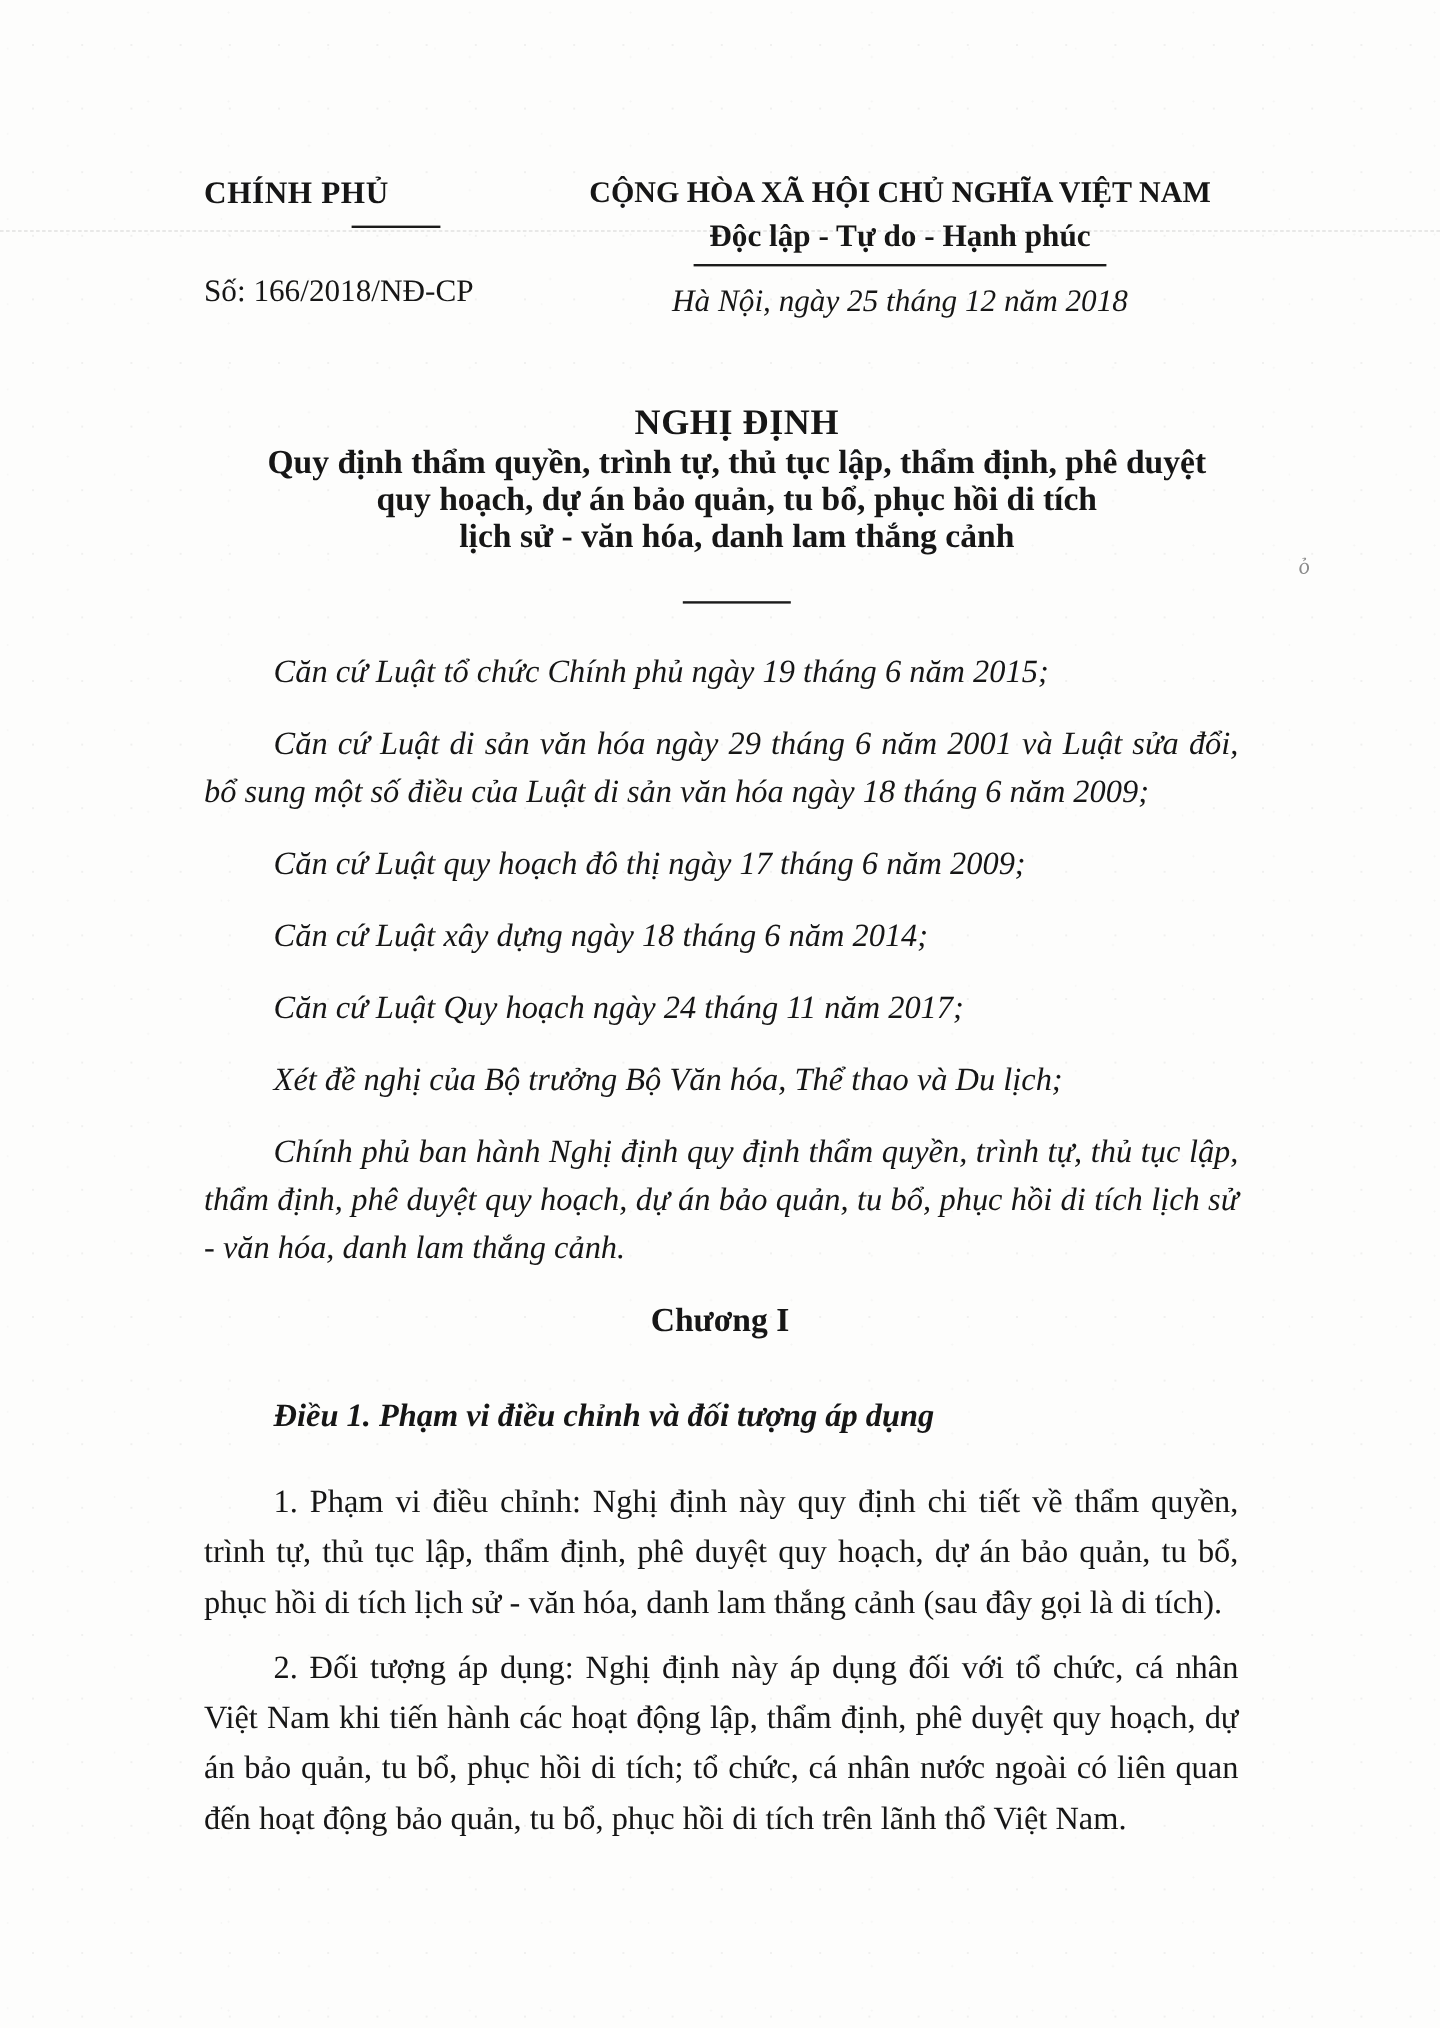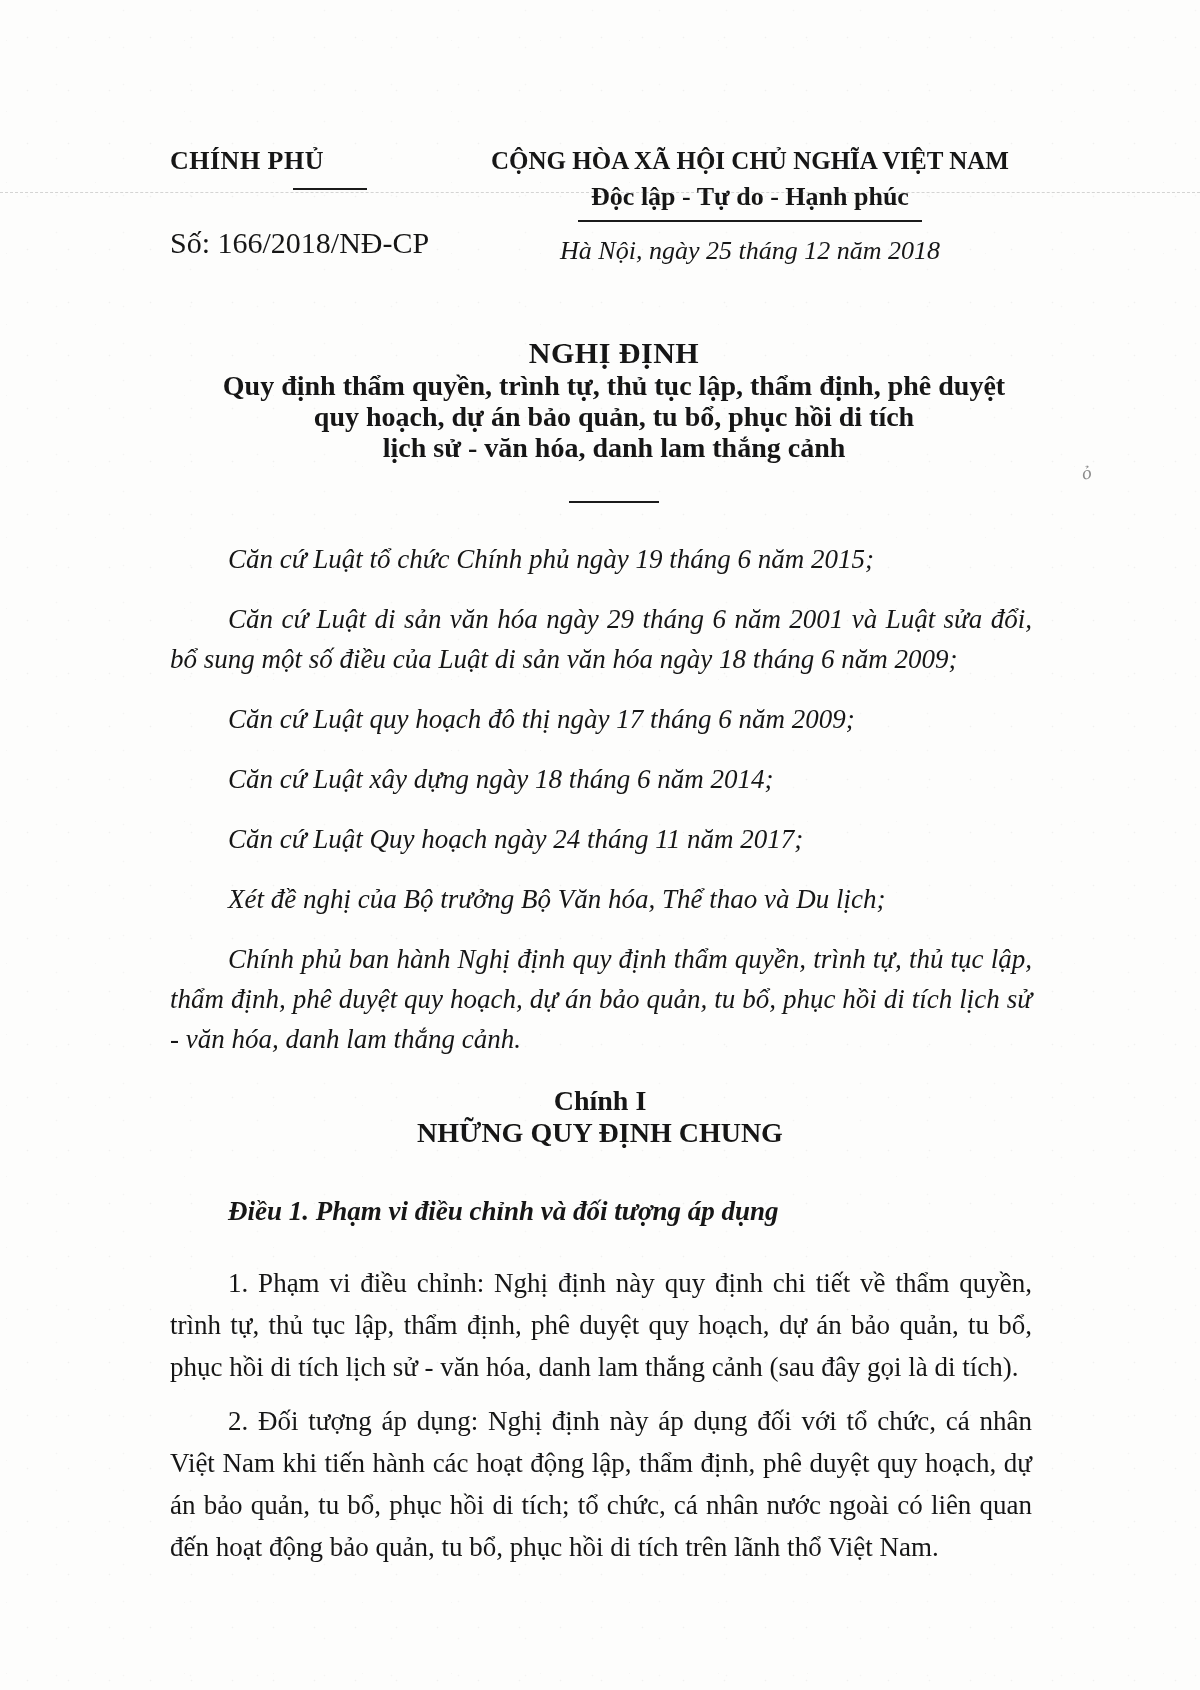--- a/index.html
+++ b/index.html
@@ -38,21 +38,21 @@
   }
   .header-right { width: 520px; text-align: center; }
   .org-name {
     font-weight: bold;
     font-size: 26px;
     line-height: 30px;
     letter-spacing: 0.5px;
   }
   .rule { border-top: 2px solid #1b1b1b; height: 0; }
   .rule-small { width: 74px; margin: 12px auto 0 auto; }
-  .doc-number { font-size: 30px; line-height: 30px; margin-top: 38px; }
+  .doc-number { font-size: 26px; line-height: 30px; margin-top: 38px; }
   .national-title {
     font-weight: bold;
     font-size: 25px;
     line-height: 30px;
   }
   .national-motto {
     font-weight: bold;
     font-size: 26px;
     line-height: 30px;
     margin-top: 6px;
@@ -144,22 +144,21 @@
     <p>Căn cứ Luật tổ chức Chính phủ ngày 19 tháng 6 năm 2015;</p>
     <p>Căn cứ Luật di sản văn hóa ngày 29 tháng 6 năm 2001 và Luật sửa đổi, bổ sung một số điều của Luật di sản văn hóa ngày 18 tháng 6 năm 2009;</p>
     <p>Căn cứ Luật quy hoạch đô thị ngày 17 tháng 6 năm 2009;</p>
     <p>Căn cứ Luật xây dựng ngày 18 tháng 6 năm 2014;</p>
     <p>Căn cứ Luật Quy hoạch ngày 24 tháng 11 năm 2017;</p>
     <p>Xét đề nghị của Bộ trưởng Bộ Văn hóa, Thể thao và Du lịch;</p>
     <p>Chính phủ ban hành Nghị định quy định thẩm quyền, trình tự, thủ tục lập, thẩm định, phê duyệt quy hoạch, dự án bảo quản, tu bổ, phục hồi di tích lịch sử - văn hóa, danh lam thắng cảnh.</p>
   </section>
 
   <section class="chapter">
-    <div class="chapter-number">Chính I</div>
-    <div class="chapter-title">NHỮNG QUY ĐỊNH CHUNG</div>
+    <div class="chapter-number">Chương I</div>
   </section>
 
   <section class="article">
     <h3 class="article-heading">Điều 1. Phạm vi điều chỉnh và đối tượng áp dụng</h3>
     <p>1. Phạm vi điều chỉnh: Nghị định này quy định chi tiết về thẩm quyền, trình tự, thủ tục lập, thẩm định, phê duyệt quy hoạch, dự án bảo quản, tu bổ, phục hồi di tích lịch sử - văn hóa, danh lam thắng cảnh (sau đây gọi là di tích).</p>
     <p>2. Đối tượng áp dụng: Nghị định này áp dụng đối với tổ chức, cá nhân Việt Nam khi tiến hành các hoạt động lập, thẩm định, phê duyệt quy hoạch, dự án bảo quản, tu bổ, phục hồi di tích; tổ chức, cá nhân nước ngoài có liên quan đến hoạt động bảo quản, tu bổ, phục hồi di tích trên lãnh thổ Việt Nam.</p>
   </section>
 
   <div class="hand-mark">ỏ</div>
 

